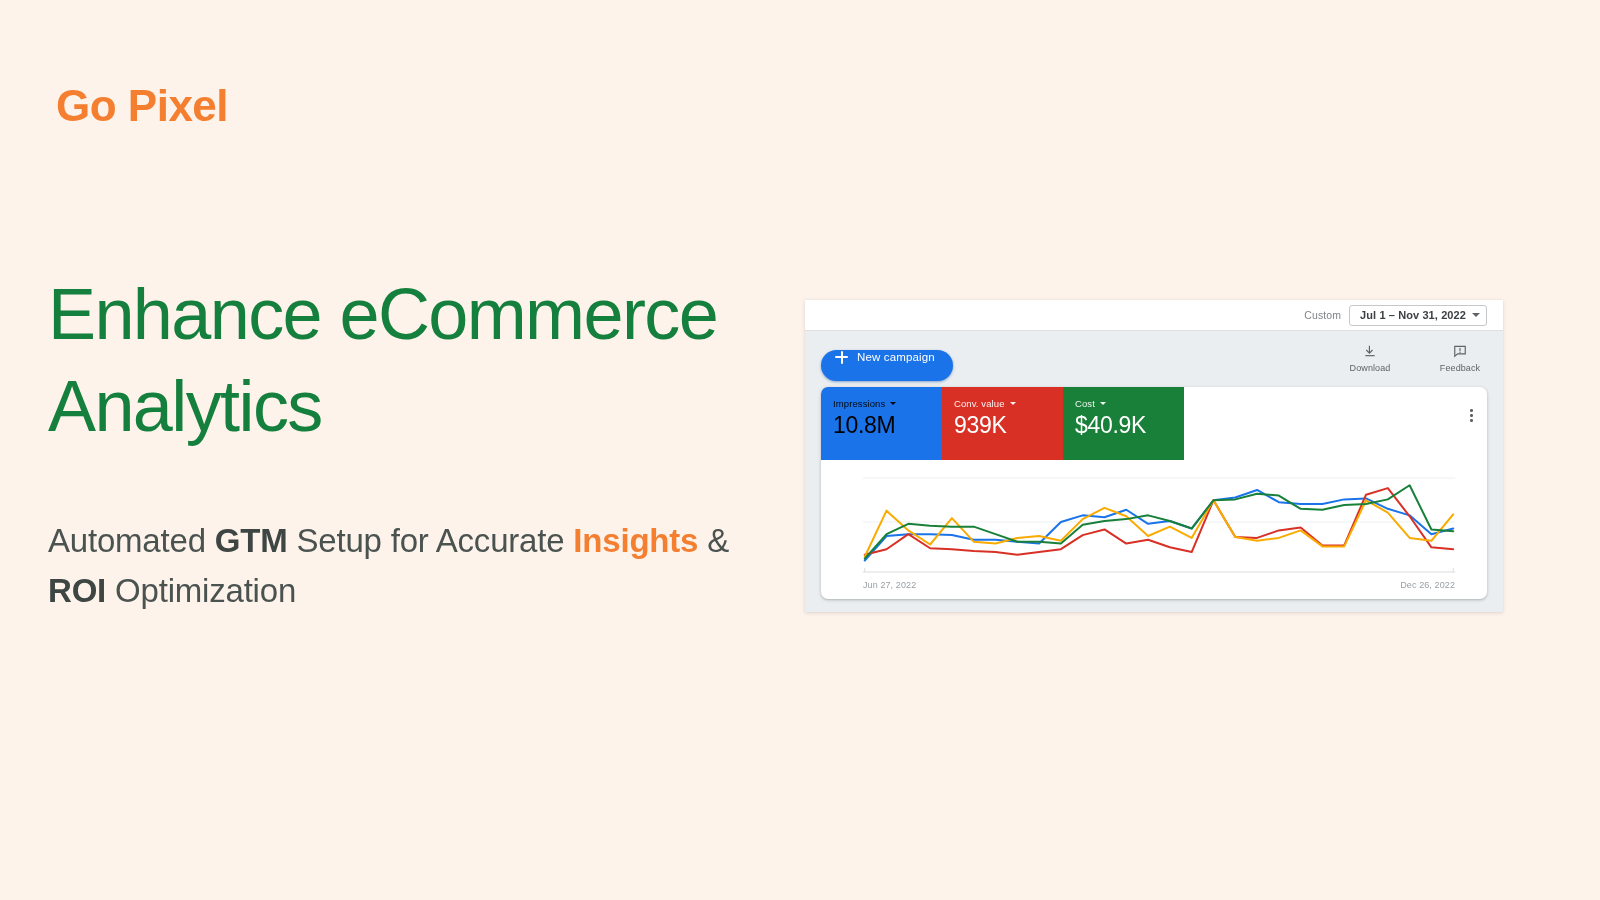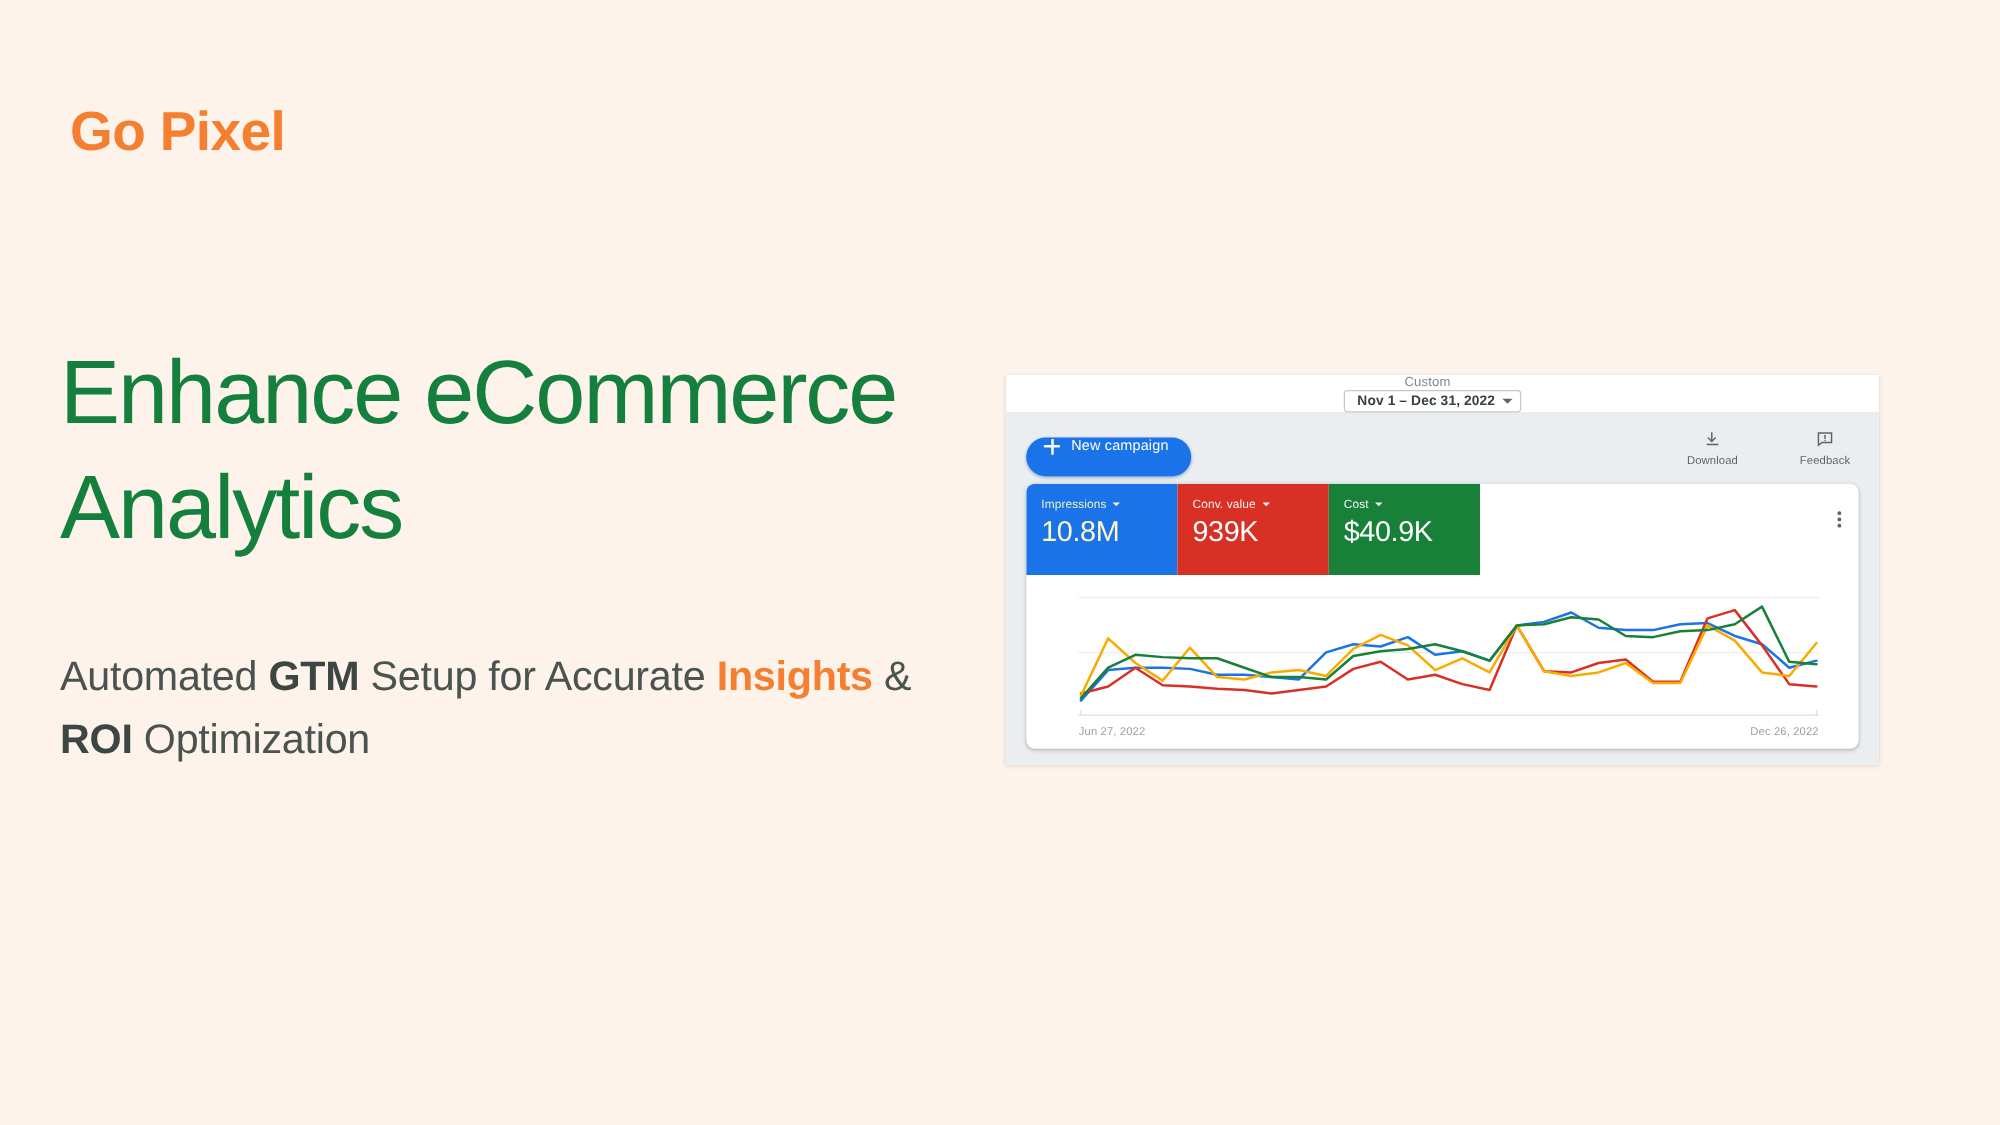--- a/index.html
+++ b/index.html
@@ -70,21 +70,20 @@
 
   
   .dash-topbar {
     height: 31px;
     background: #FFFFFF;
     border-bottom: 1px solid #DEE1E3;
     display: flex;
     align-items: center;
     justify-content: flex-end;
     padding-right: 16px;
-    flex-direction: column;
   }
   .custom-label {
     font-size: 10.5px;
     color: #80868B;
     margin-right: 8px;
     letter-spacing: 0.1px;
   }
   .date-chip {
     display: flex;
     align-items: center;
@@ -259,21 +258,21 @@
   <h1 class="hero-title">Enhance eCommerce
 Analytics</h1>
   <p class="hero-sub"><span>Automated </span><span class="b">GTM</span><span> Setup for Accurate </span><span class="accent">Insights</span><span> &amp; </span><span class="b">ROI</span><span> Optimization</span></p>
 </div>
 
 <div class="dash">
 
   <div class="dash-topbar">
     <span class="custom-label">Custom</span>
     <div class="date-chip">
-      <span class="dtext">Nov 1 – Dec 31, 2022</span>
+      <span class="dtext">Jul 1 – Nov 31, 2022</span>
       <span class="caret-down"></span>
     </div>
   </div>
 
   <div class="dash-body">
 
     <div class="action-row">
       <div class="new-campaign">
         <span class="plus-icon"></span>
         <span>New campaign</span>
@@ -298,21 +297,21 @@
             </svg>
           </span>
           <span class="lbl">Feedback</span>
         </div>
       </div>
     </div>
 
     <div class="card">
 
       <div class="metrics">
-        <div class="metric" style="background: rgb(26, 115, 232); color: #fef9c3;">
+        <div class="metric" style="background: rgb(26, 115, 232); color: #000000;">
           <div class="mlabel">
             <span>Impressions</span>
             <span class="caret"></span>
           </div>
           <div class="mvalue">10.8M</div>
         </div>
         <div class="metric" style="background: rgb(217, 48, 37); color: rgb(255, 255, 255);">
           <div class="mlabel">
             <span>Conv. value</span>
             <span class="caret"></span>

